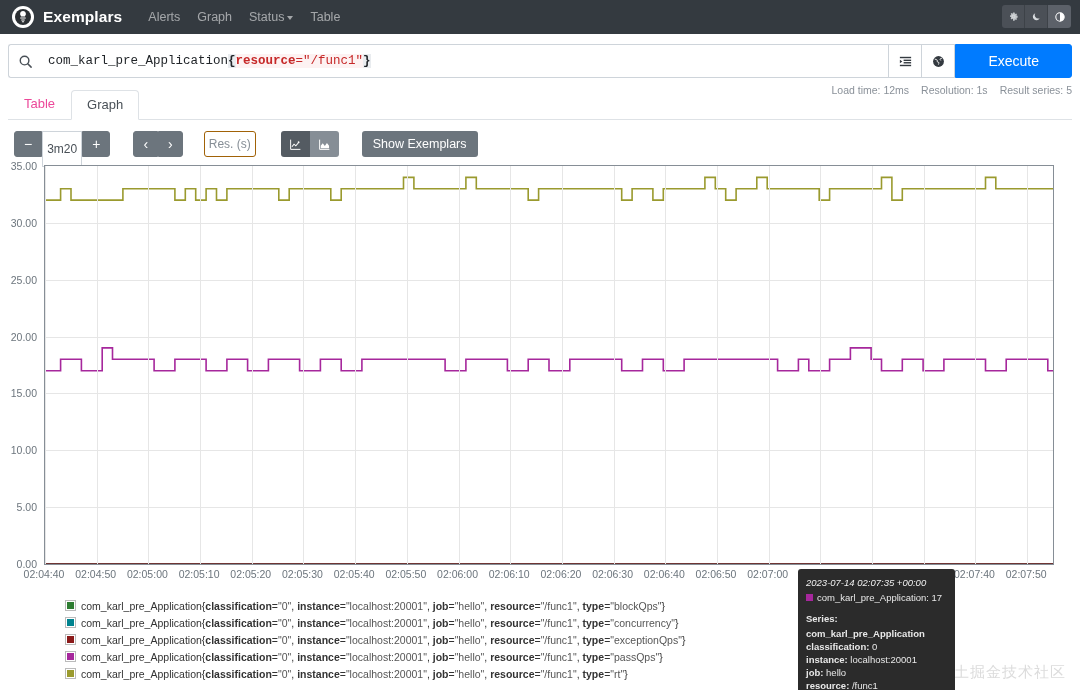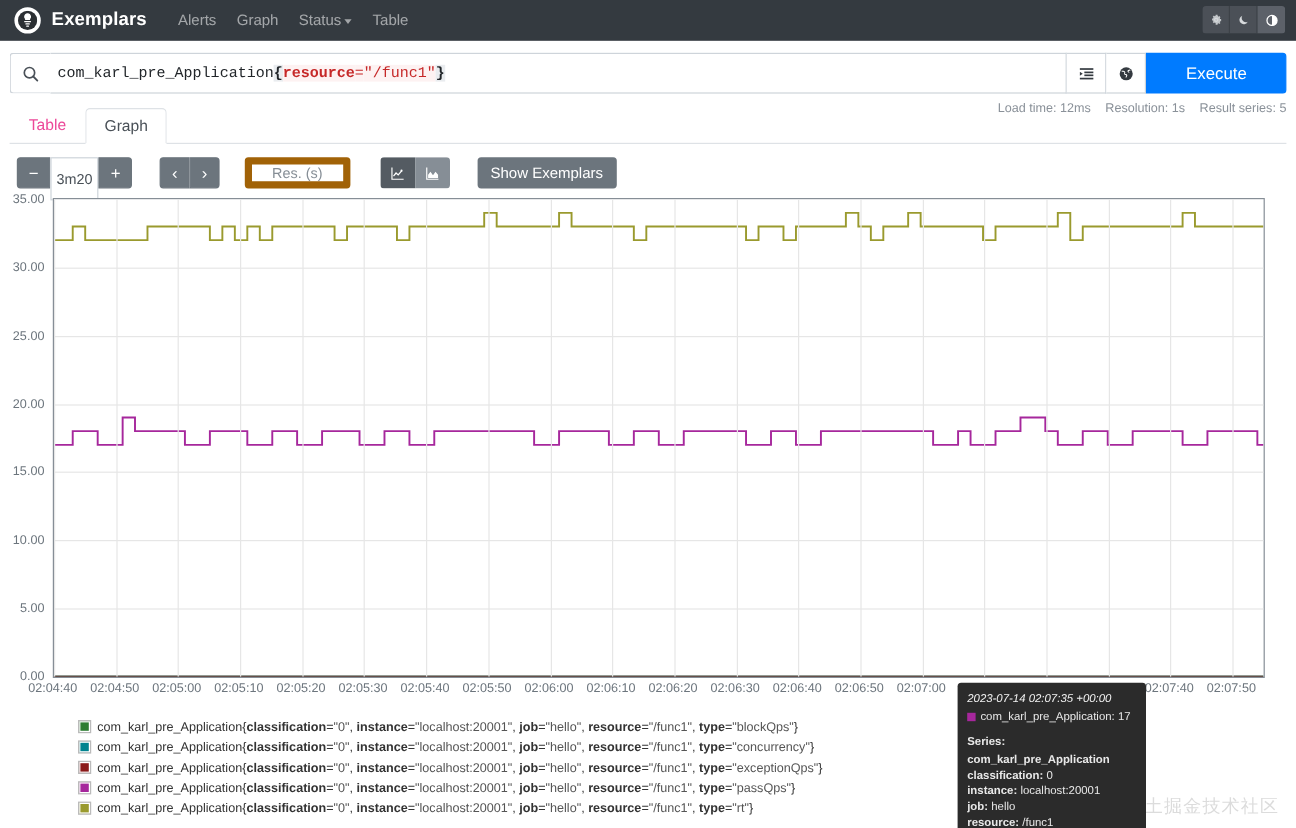--- a/index.html
+++ b/index.html
@@ -175,22 +175,22 @@
     font-size: 12px;
     color: #495057;
     padding: 17px 6px;
     overflow: hidden;
     white-space: nowrap;
   }
   .range-inp { width: 40px; justify-content: center; }
   .time-inp { width: 155px; justify-content: space-between; padding-right: 8px; }
   .time-inp .clear { color: #495057; font-size: 12px; cursor: pointer; }
   .res-inp {
-    width: 88px; height: 26px;
-    border: 6px solid #a16207;
+    width: 52px; height: 26px;
+    border: 1px solid #a16207;
     border-radius: 3px;
     background: #fff;
     display: flex; align-items: center; justify-content: center;
     font-size: 12px; color: #868e96;
     margin-left: 12px;
   }
   .toggle-grp { margin-left: 16px; display: flex; height: 26px; border-radius: 3px; overflow: hidden; }
   .tg {
     width: 29px;
     background: #868e96;

